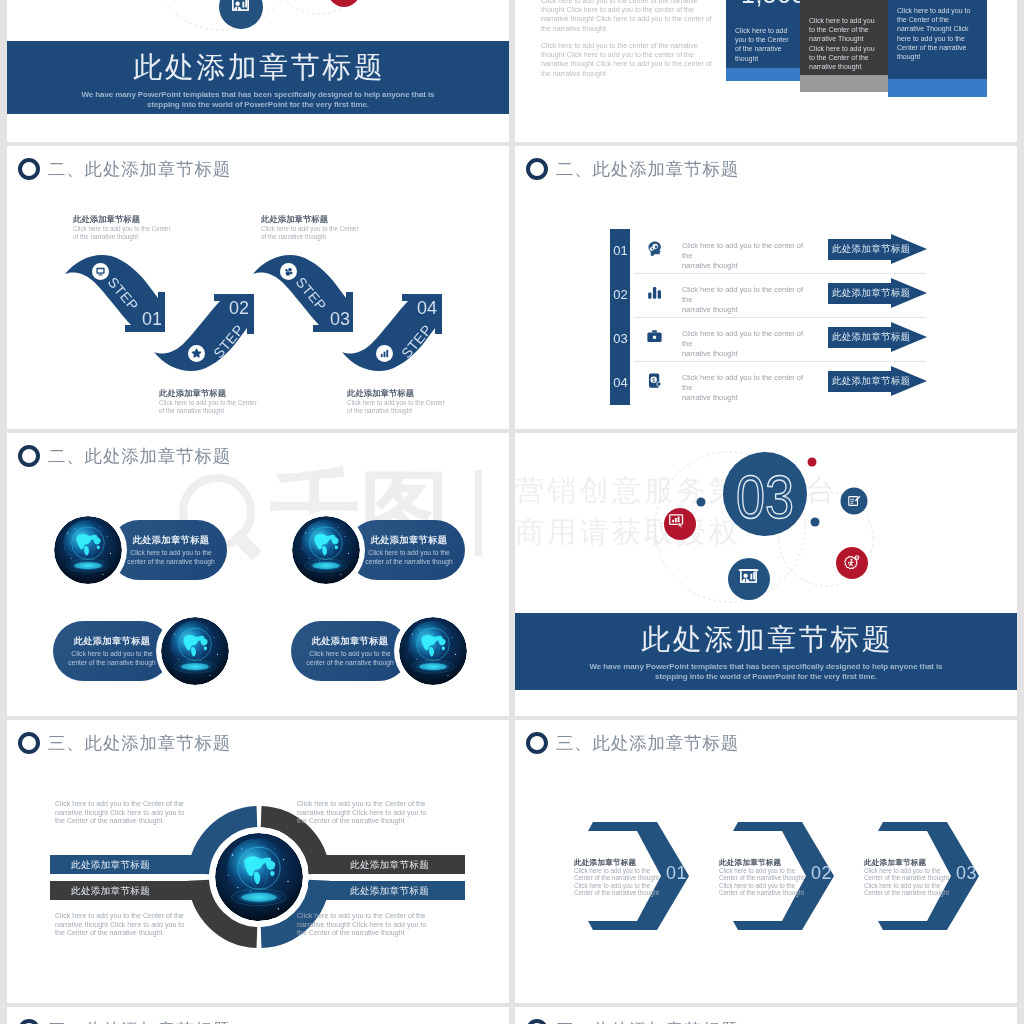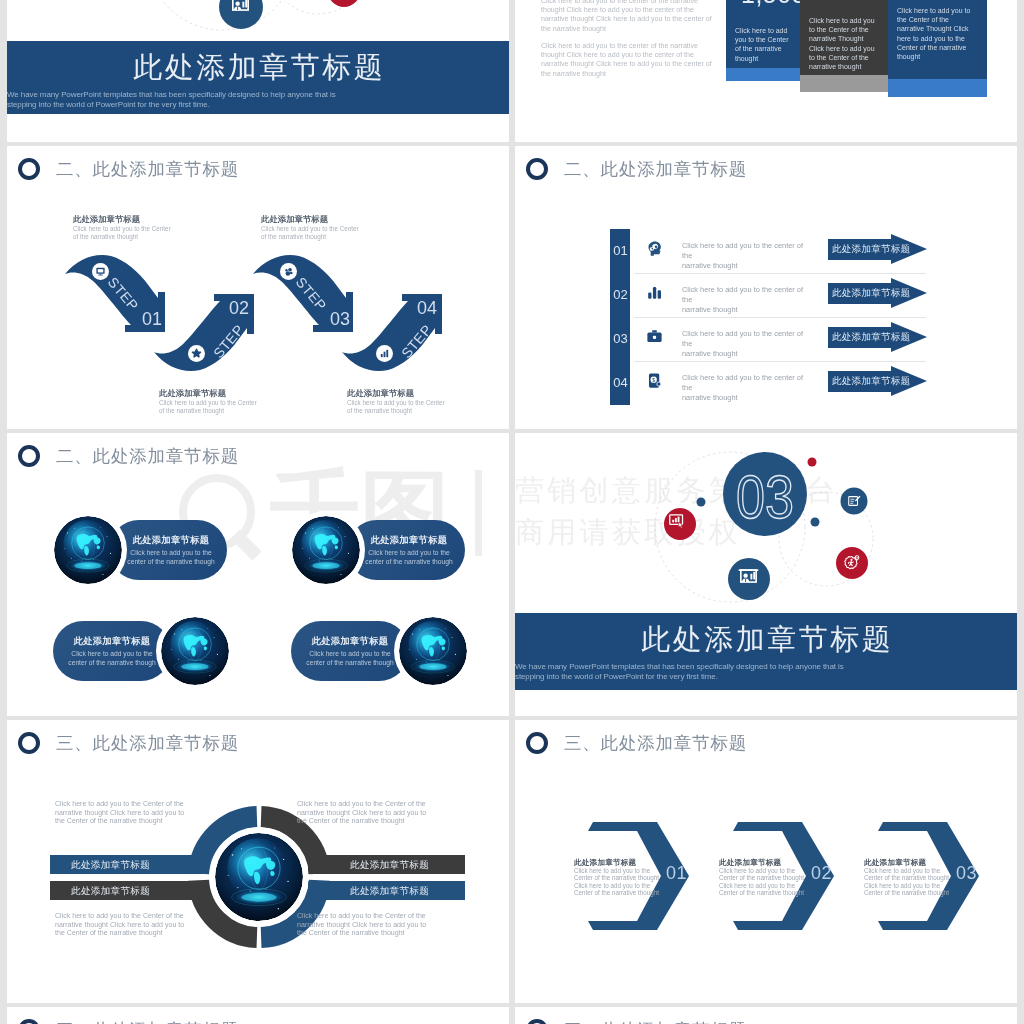--- a/index.html
+++ b/index.html
@@ -7,28 +7,28 @@
        font-family:"Liberation Sans",sans-serif;overflow:hidden;}
   .grid{position:absolute;left:0;top:0;width:1024px;height:1024px;}
   .slide{position:absolute;width:502px;height:283px;background:#fff;overflow:hidden;}
   .s-c0{left:7px;} .s-c1{left:515px;}
   .r0{top:-141px;} .r1{top:146px;} .r2{top:433px;} .r3{top:720px;} .r4{top:1007px;}
 
   
   .hdr{position:absolute;left:11px;top:12px;display:flex;align-items:center;}
   .hdr-ring{width:22px;height:22px;border:4px solid #1b3559;border-radius:50%;
             box-sizing:border-box;flex:0 0 auto;}
-  .hdr-txt{margin-left:16px;font-size:17.5px;color:#828e9c;letter-spacing:0.8px;
+  .hdr-txt{margin-left:8px;font-size:17.5px;color:#828e9c;letter-spacing:0.8px;
            line-height:22px;white-space:nowrap;font-weight:400;}
 
   
   .sec-band{position:absolute;left:0;width:502px;background:#1d4a7b;}
   .sec-title{text-align:center;color:#e7edf3;font-size:29px;letter-spacing:2.5px;font-weight:300;
              padding-left:2.5px;}
-  .sec-sub{text-align:left;color:#9db4cb;font-size:8.0px;line-height:9.5px;letter-spacing:-.1px;}
+  .sec-sub{text-align:center;color:#9db4cb;font-size:8.0px;line-height:9.5px;letter-spacing:-.1px;font-weight:bold;}
 
   
   .zz{position:absolute;width:110px;height:99px;}
   .zz svg{width:110px;height:99px;display:block;}
   .zz.flip{transform:scaleY(-1);}
   .zz-ico{position:absolute;width:17px;height:17px;border-radius:50%;background:#fff;
           display:flex;align-items:center;justify-content:center;}
   .zz-step{position:absolute;color:#cfdded;font-size:14px;letter-spacing:.5px;
            transform-origin:0 0;white-space:nowrap;}
   .zz-num{position:absolute;color:#cfdded;font-size:18px;line-height:18px;font-weight:300;}

